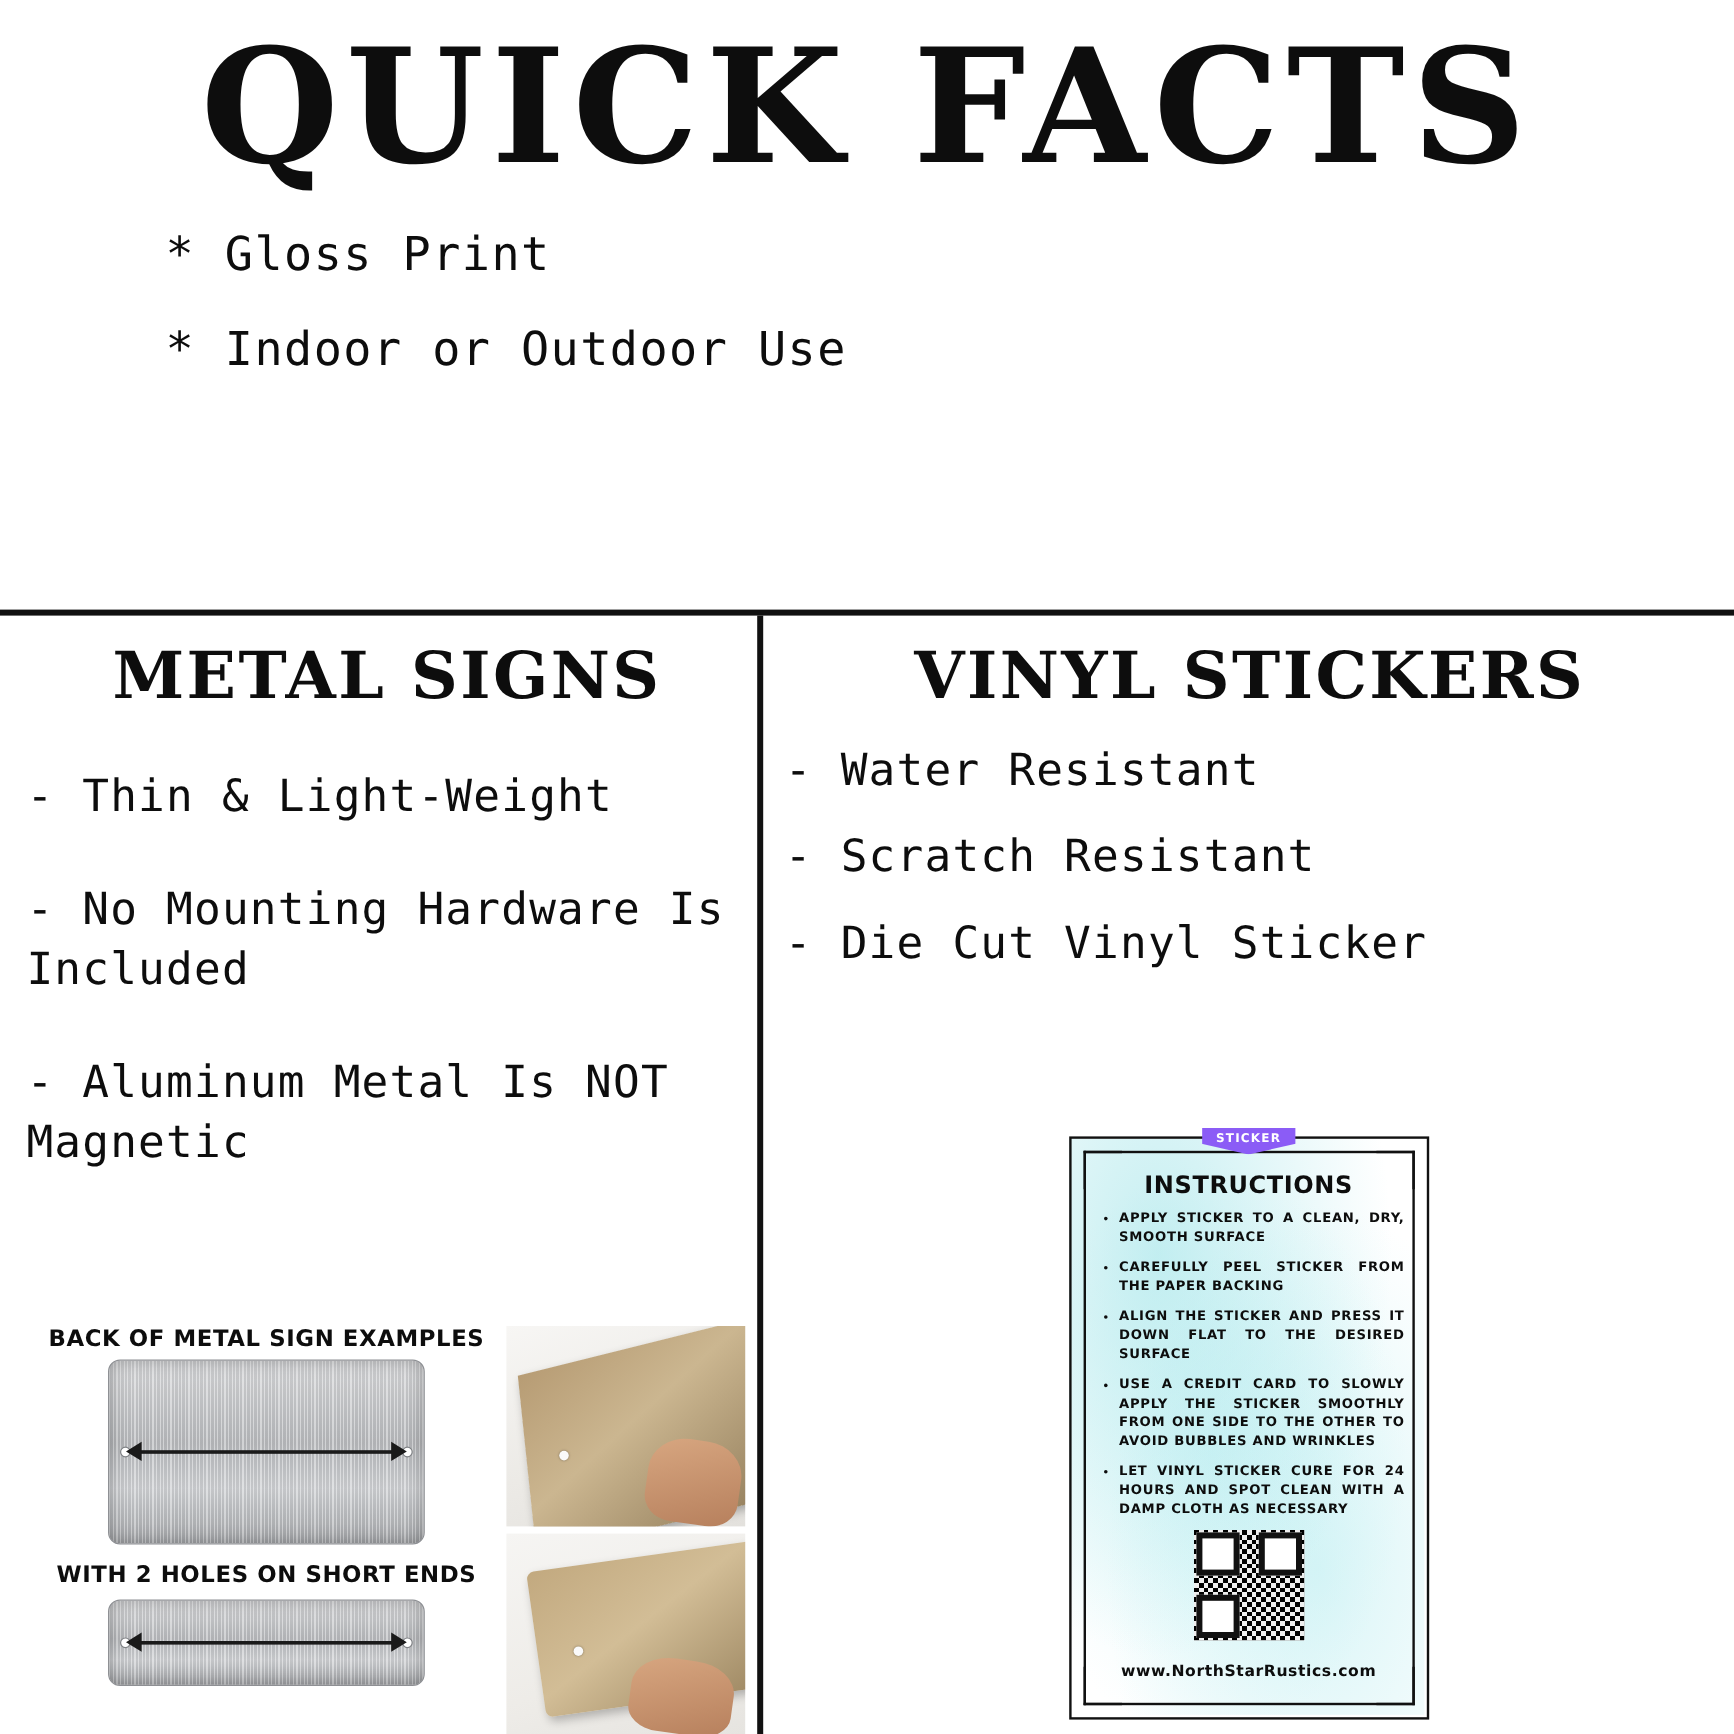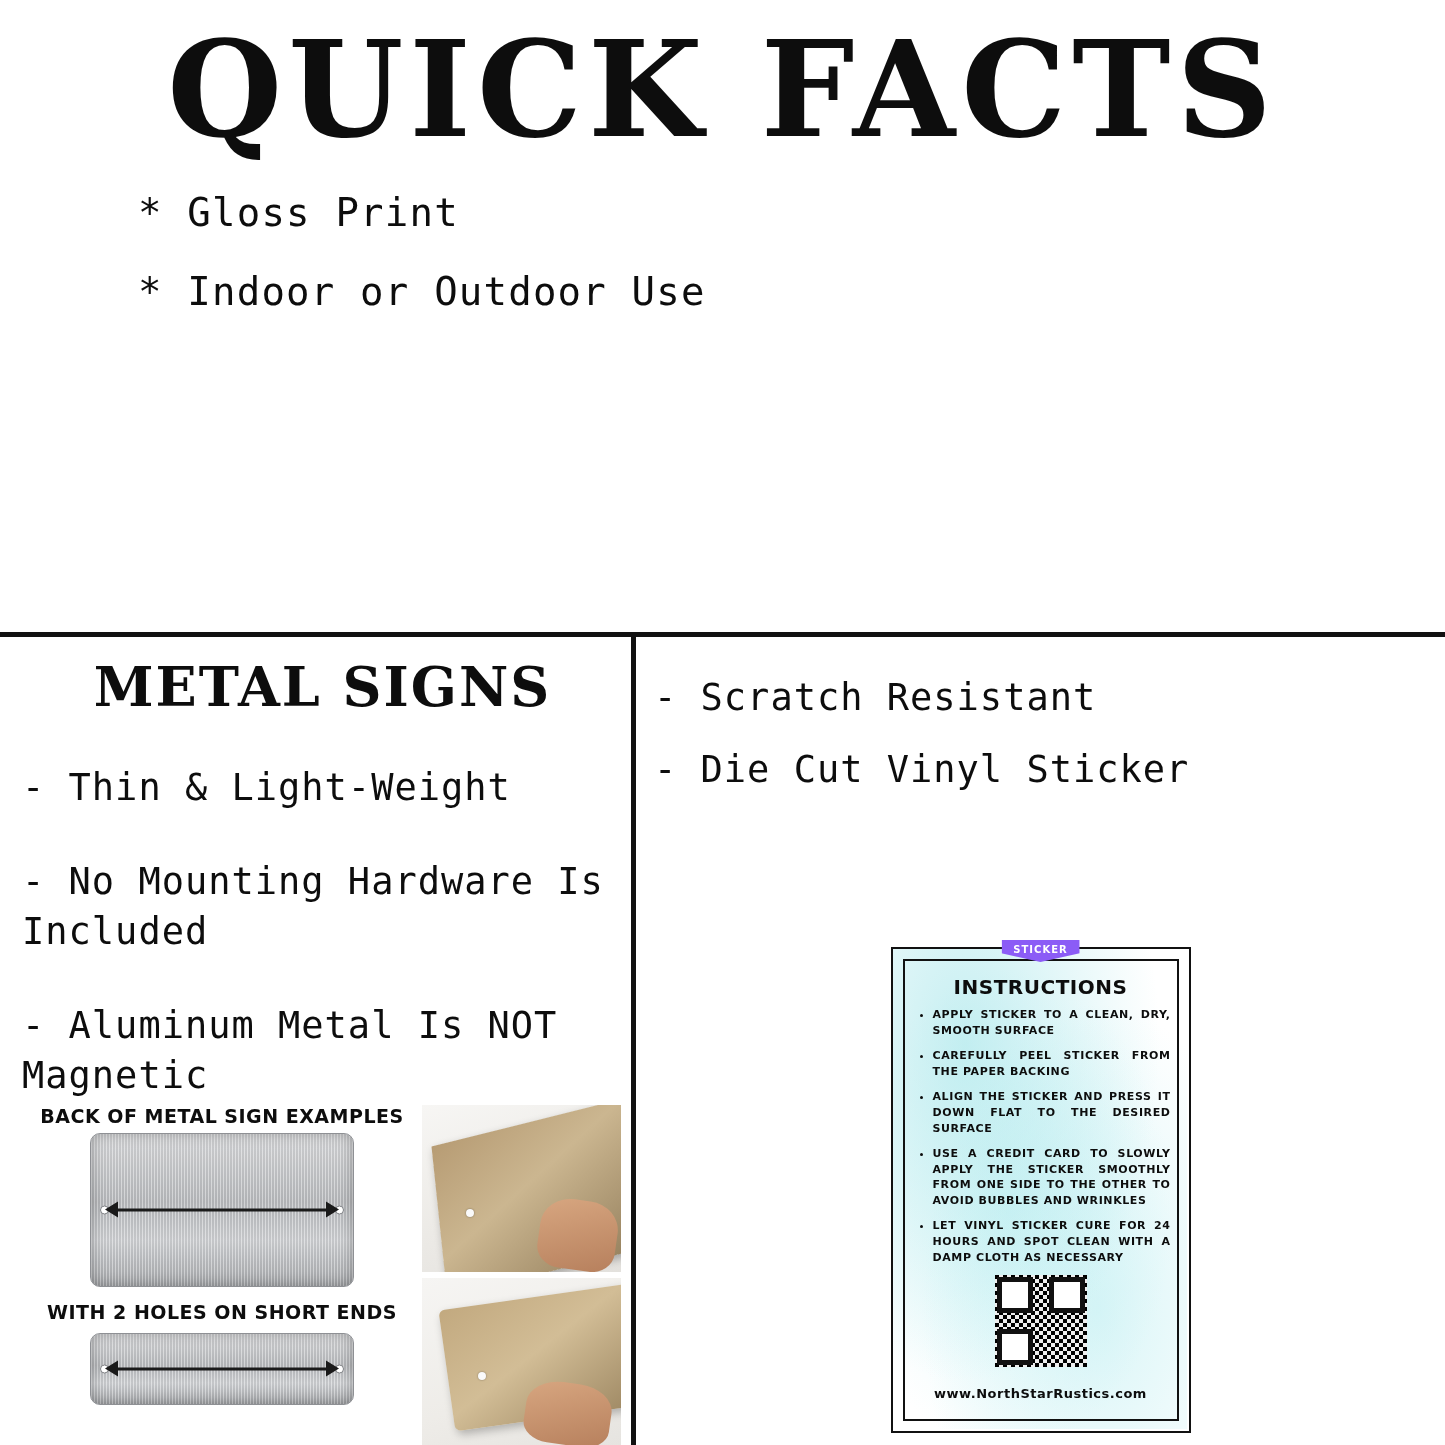--- a/index.html
+++ b/index.html
@@ -19,21 +19,21 @@
     width: 1445px;
     height: 1445px;
     position: relative;
     display: flex;
     flex-direction: column;
   }
 
   
   .top {
     position: relative;
-    height: 632px;
+    height: 508px;
     box-sizing: border-box;
     padding: 0 40px;
   }
   .title {
     font-family: "DejaVu Serif", serif;
     font-weight: bold;
     font-size: 132px;
     letter-spacing: 6px;
     text-align: center;
     line-height: 1.0;
@@ -373,20 +373,22 @@
             <span class="dot-hole" style="left:56px; top:94px;"></span>
             <span class="hand h2"></span>
           </div>
         </div>
       </div>
     </div>
 
     <div class="vrule"></div>
 
     <div class="col col-right">
+      <div class="col-head">VINYL STICKERS</div>
+      <div class="bullet">- Water Resistant</div>
       <div class="bullet">- Scratch Resistant</div>
       <div class="bullet">- Die Cut Vinyl Sticker</div>
 
       <div class="sticker-card">
         <div class="wash"></div>
         <div class="frame-outer"></div>
         <div class="frame-inner">
           <span class="corner" style="left:-2px; top:-2px;"></span>
           <span class="corner" style="right:-2px; top:-2px; transform:rotate(90deg);"></span>
           <span class="corner" style="left:-2px; bottom:-2px; transform:rotate(-90deg);"></span>

